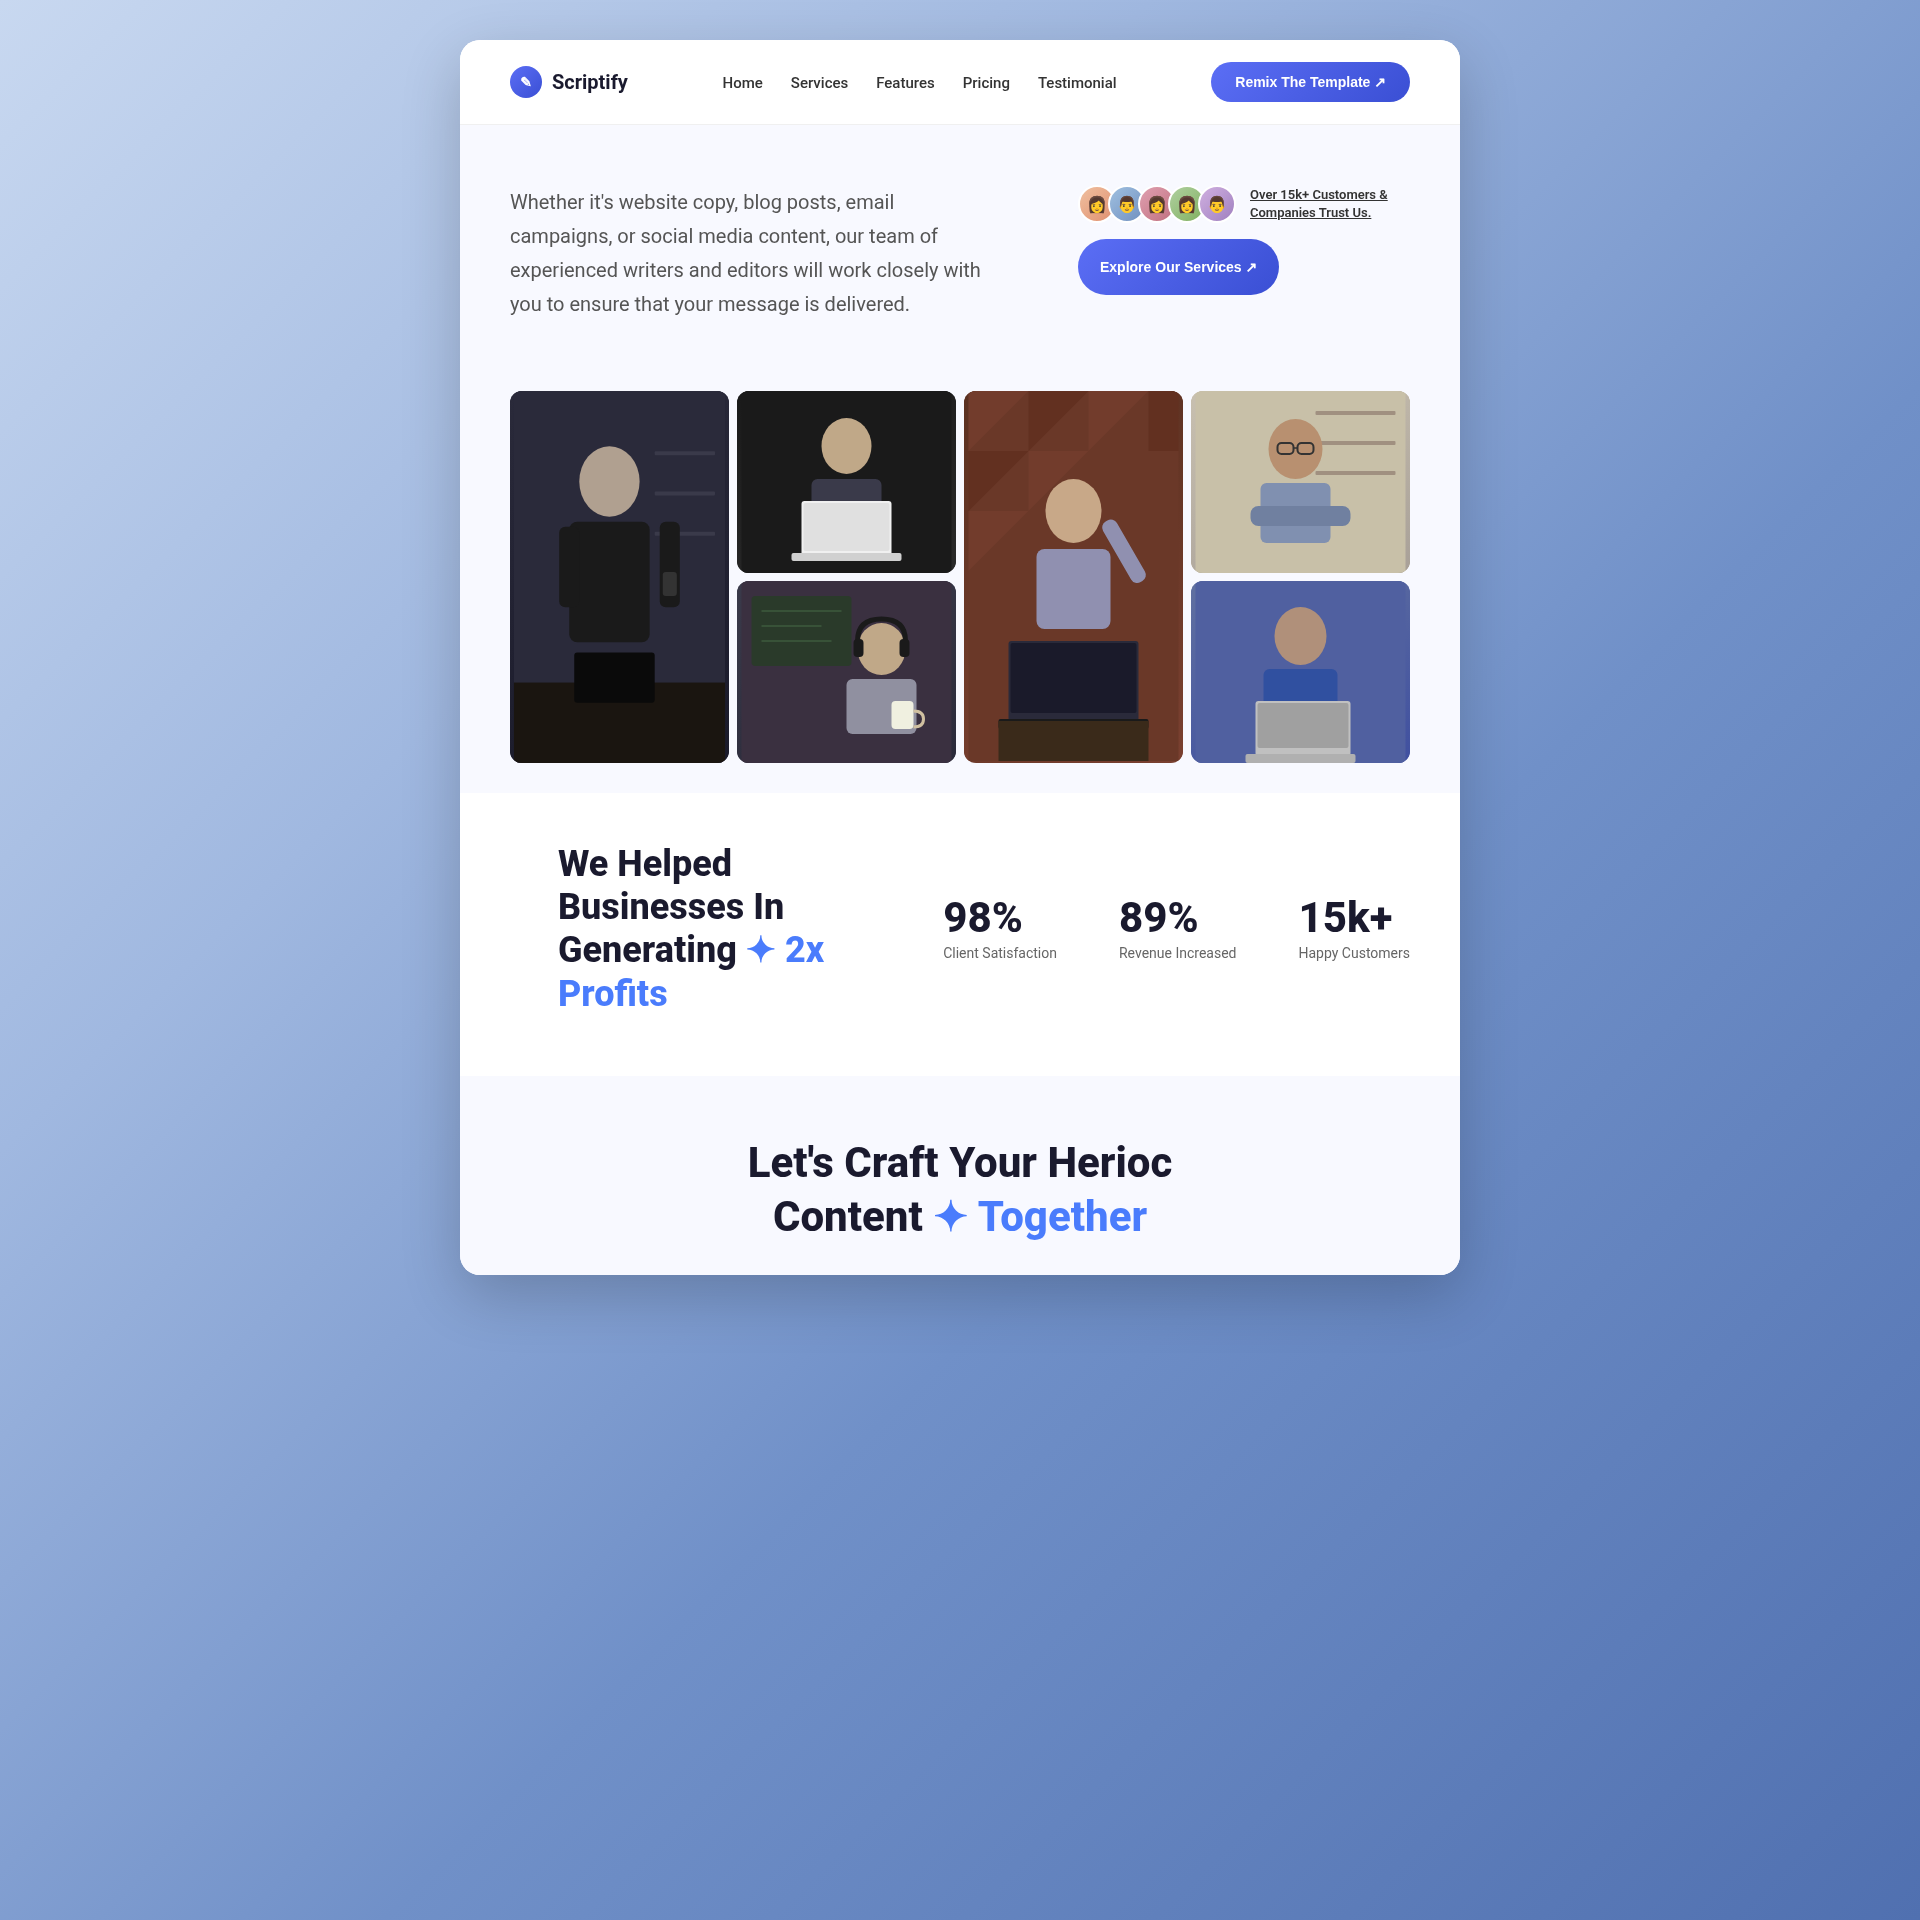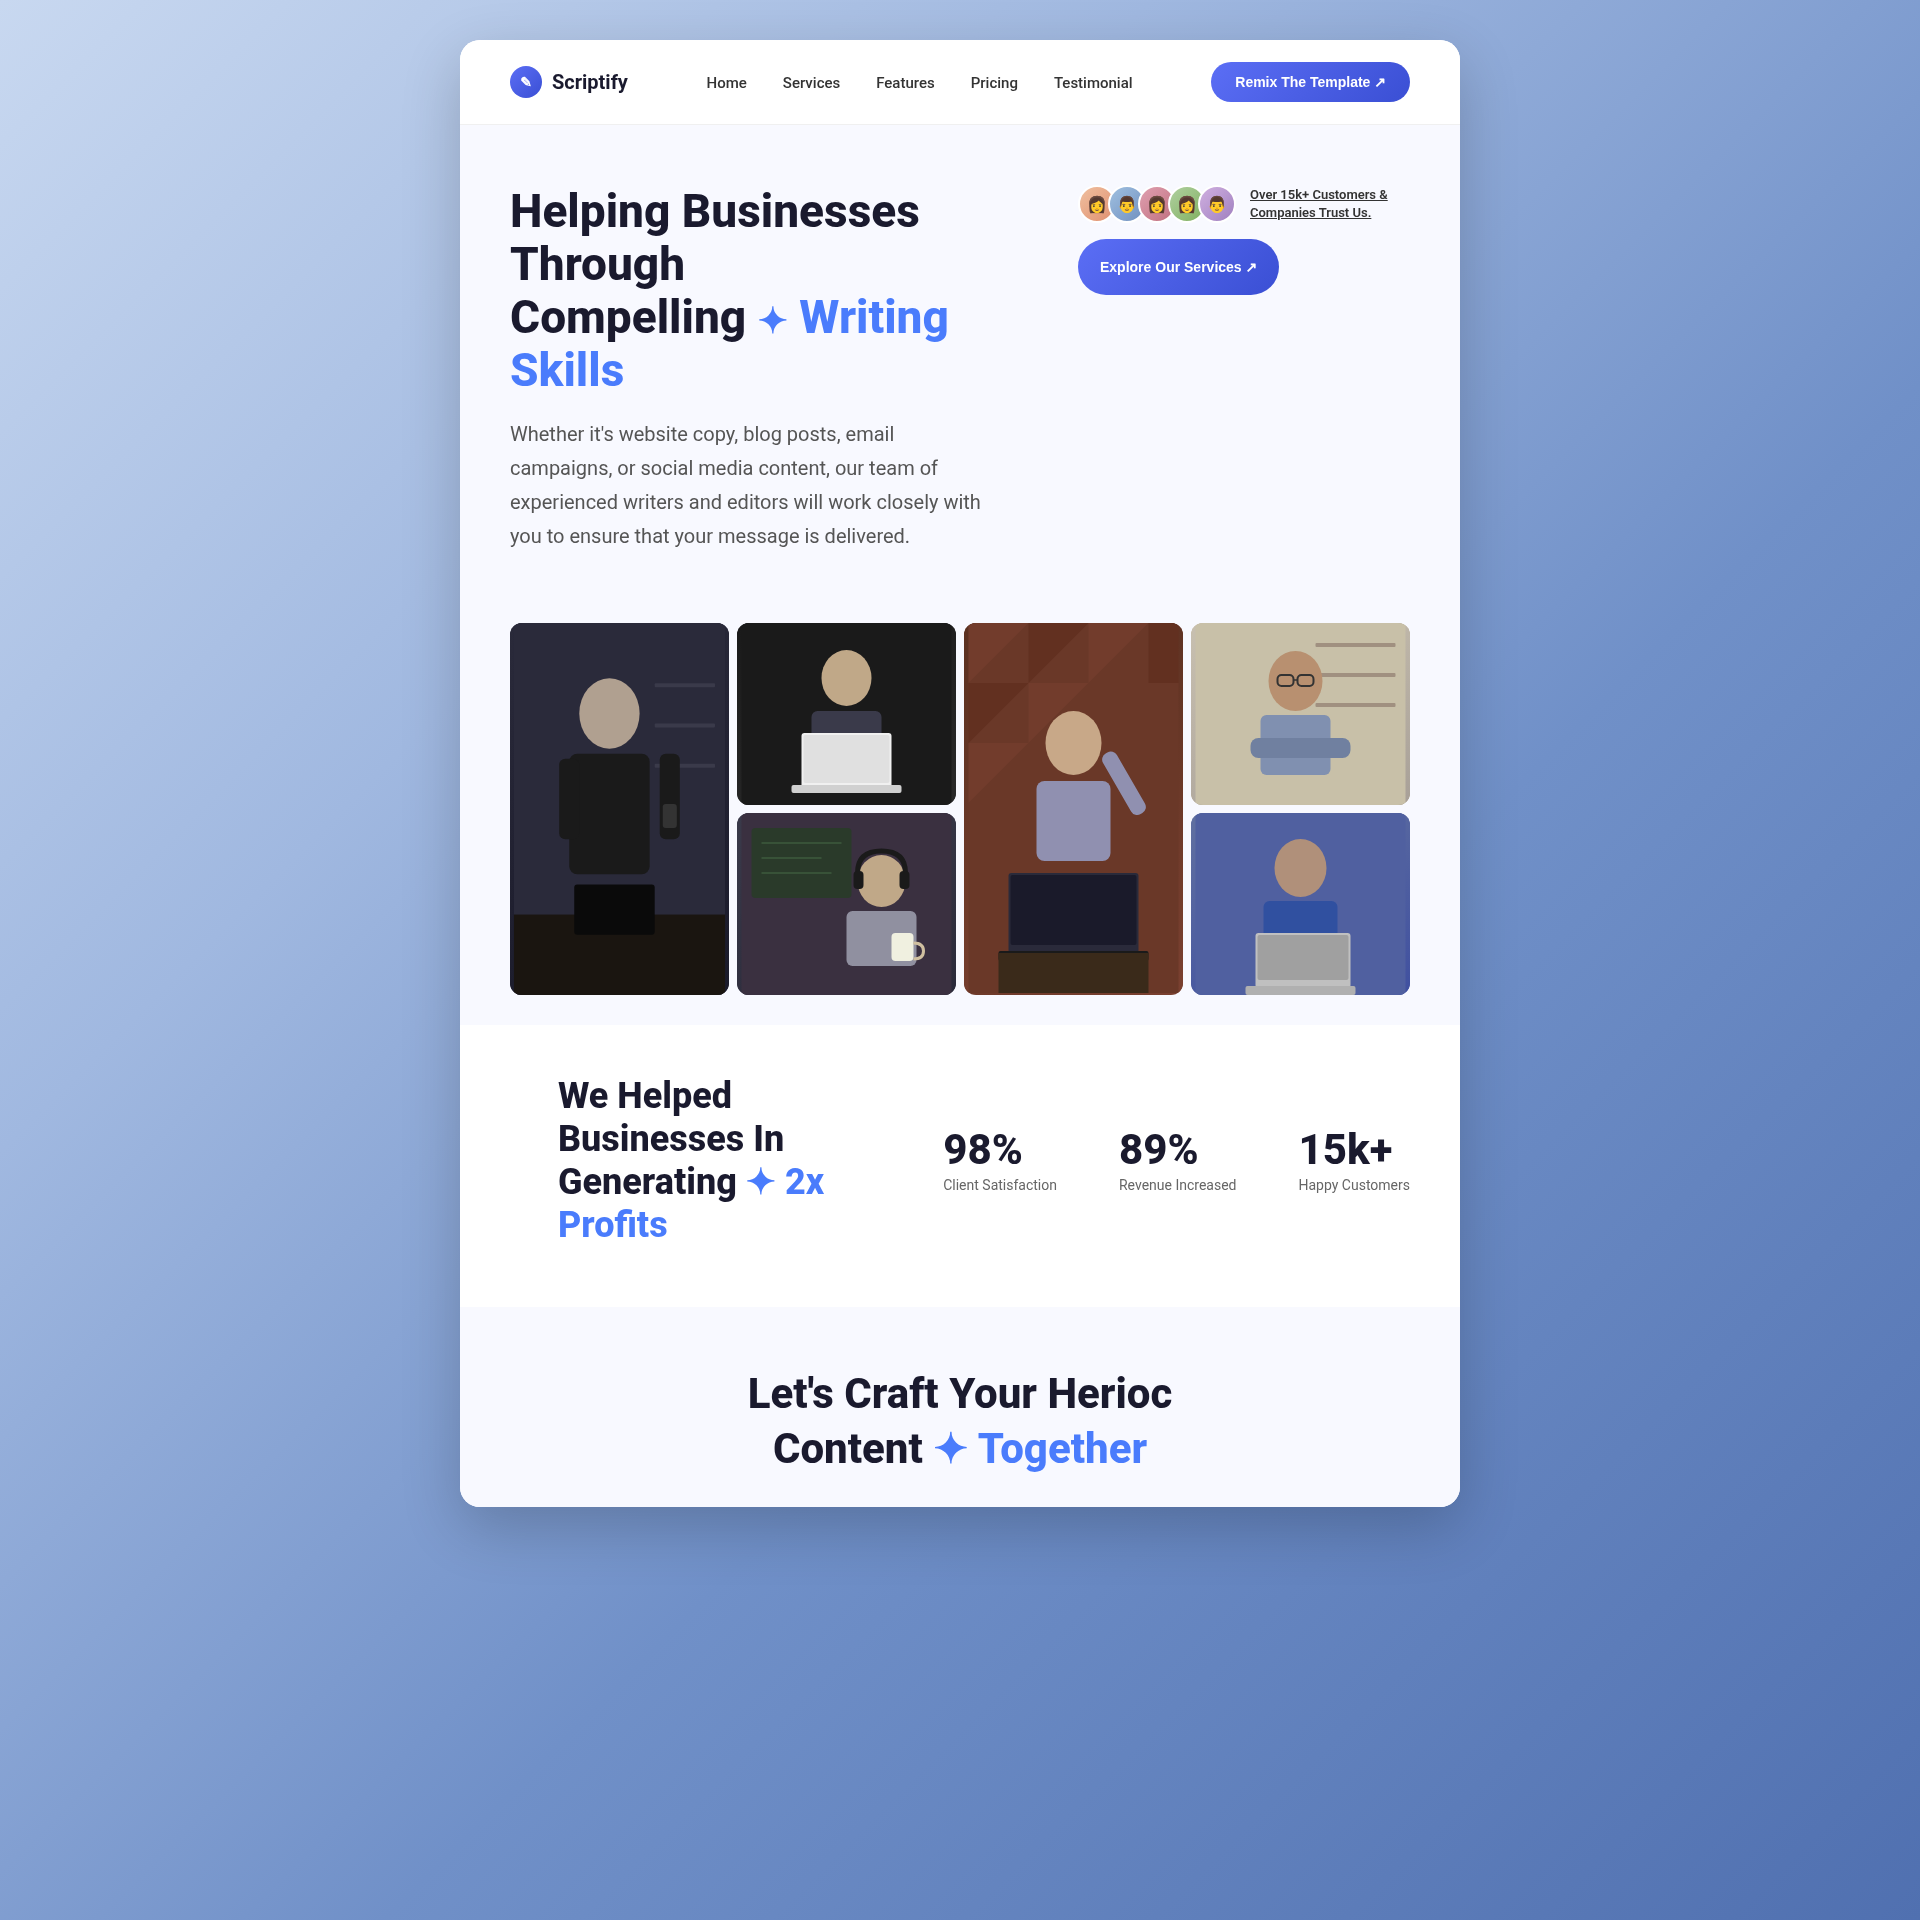--- a/index.html
+++ b/index.html
@@ -44,21 +44,21 @@
       border-radius: 50%;
       display: flex;
       align-items: center;
       justify-content: center;
       color: white;
       font-size: 14px;
     }
     .nav-links {
       display: flex;
       align-items: center;
-      gap: 36px;
+      gap: 28px;
       list-style: none;
     }
     .nav-links li a {
       text-decoration: none;
       color: #333;
       font-size: 15px;
       font-weight: 500;
     }
     .btn-remix {
       background: linear-gradient(135deg, #5b6ef5, #3a4fd4);
@@ -275,26 +275,20 @@
       <li><a href="#">Testimonial</a></li>
     </ul>
     <button class="btn-remix">
       <span>Remix The Template ↗</span>
     </button>
   </nav>
 
   <section class="hero">
     <div class="hero-top">
       <div class="hero-text">
-        <h1 class="hero-title">
-          <span>Helping Businesses Through</span><br>
-          <span>Compelling</span>
-          <span class="sparkle">✦</span>
-          <span class="highlight">Writing Skills</span>
-        </h1>
         <p class="hero-desc">Whether it's website copy, blog posts, email campaigns, or social media content, our team of experienced writers and editors will work closely with you to ensure that your message is delivered.</p>
       </div>
       <div class="hero-right">
         <div class="trust-row">
           <div class="avatars">
             <div class="avatar-circle a1">👩</div>
             <div class="avatar-circle a2">👨</div>
             <div class="avatar-circle a3">👩</div>
             <div class="avatar-circle a4">👩</div>
             <div class="avatar-circle a5">👨</div>

